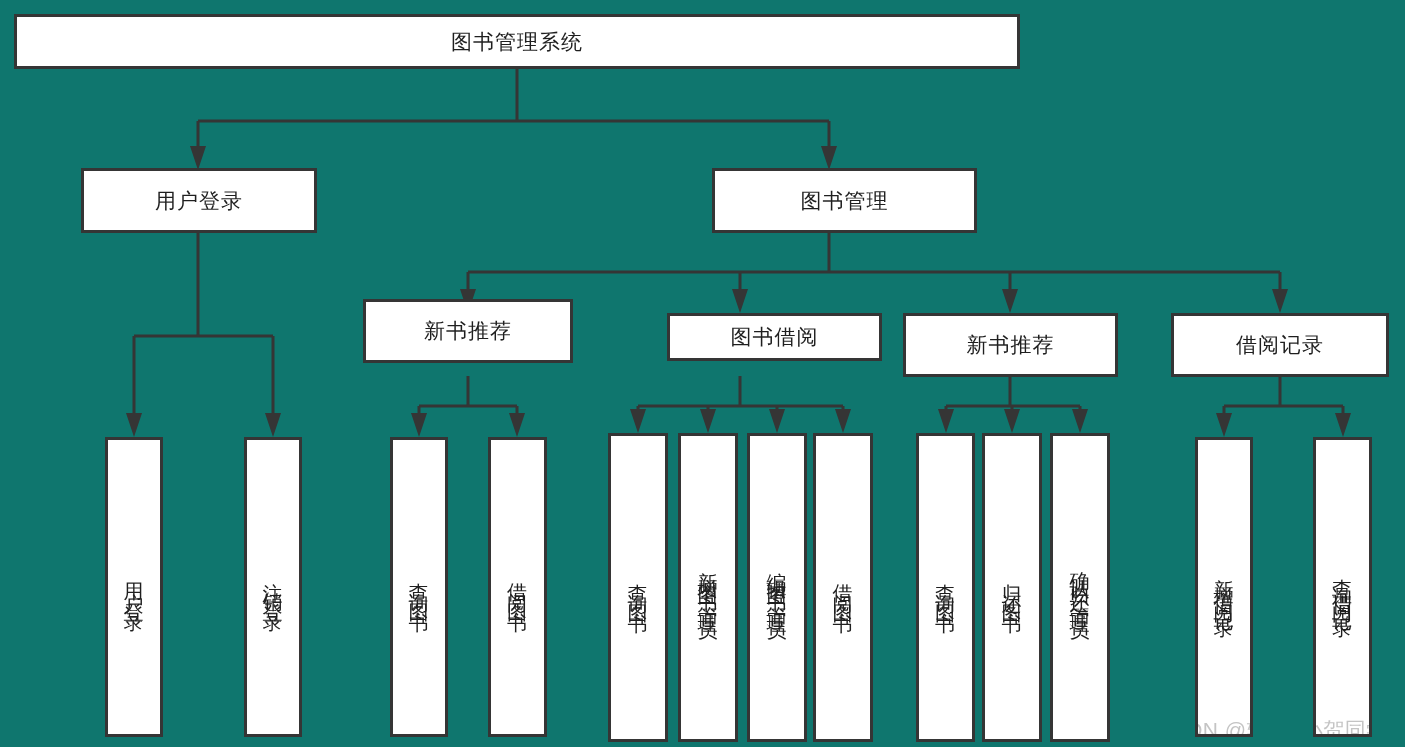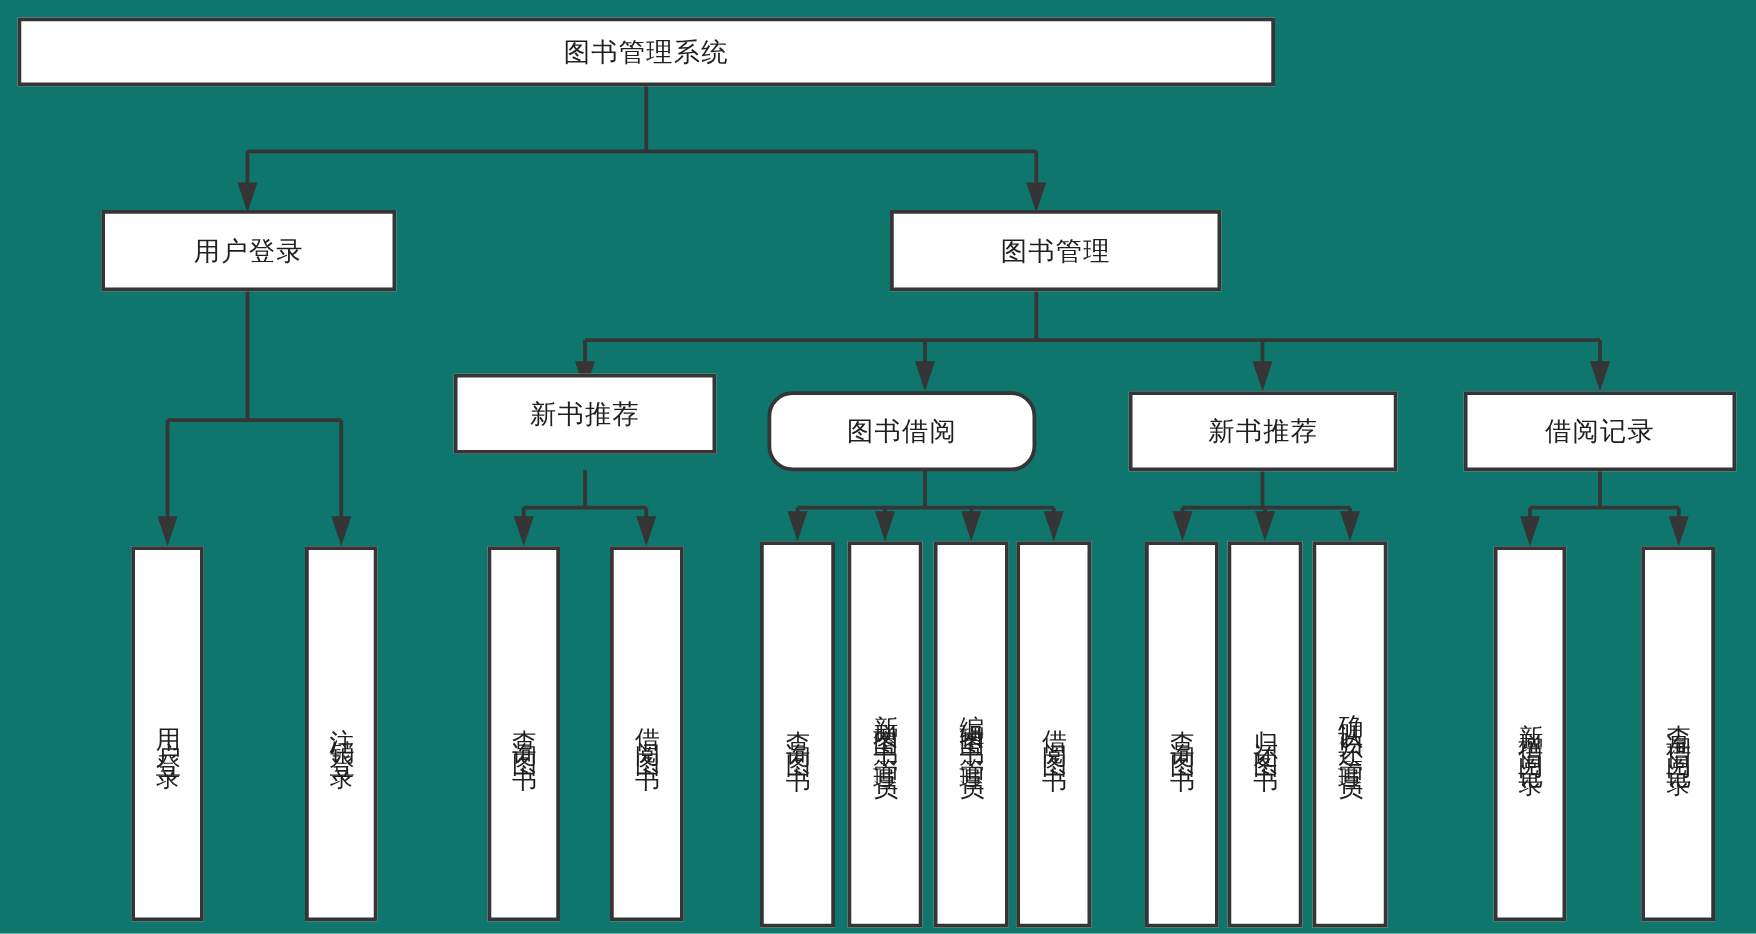--- a/index.html
+++ b/index.html
@@ -95,21 +95,21 @@
   <div class="node" style="left:81px;top:168px;width:236px;height:65px;">
     <span>用户登录</span>
   </div>
   <div class="node" style="left:712px;top:168px;width:265px;height:65px;">
     <span>图书管理</span>
   </div>
 
   <div class="node" style="left:363px;top:299px;width:210px;height:64px;">
     <span>新书推荐</span>
   </div>
-  <div class="node" style="left:614px;top:313px;width:215px;height:64px;border-radius:20px;">
+  <div class="node" style="left:667px;top:313px;width:215px;height:48px;">
     <span>图书借阅</span>
   </div>
   <div class="node" style="left:903px;top:313px;width:215px;height:64px;">
     <span>新书推荐</span>
   </div>
   <div class="node" style="left:1171px;top:313px;width:218px;height:64px;">
     <span>借阅记录</span>
   </div>
 
   <div class="node vnode" style="left:105px;top:437px;width:58px;height:300px;">
@@ -149,14 +149,15 @@
     <span>确认归还（管理员）</span>
   </div>
 
   <div class="node vnode" style="left:1195px;top:437px;width:58px;height:300px;letter-spacing:8px;">
     <span>新增借阅记录</span>
   </div>
   <div class="node vnode" style="left:1313px;top:437px;width:59px;height:300px;letter-spacing:8px;">
     <span>查询借阅记录</span>
   </div>
 
+  <div class="watermark">CSDN @软件_小贺同学</div>
 
 </div>
 
 </body></html>

